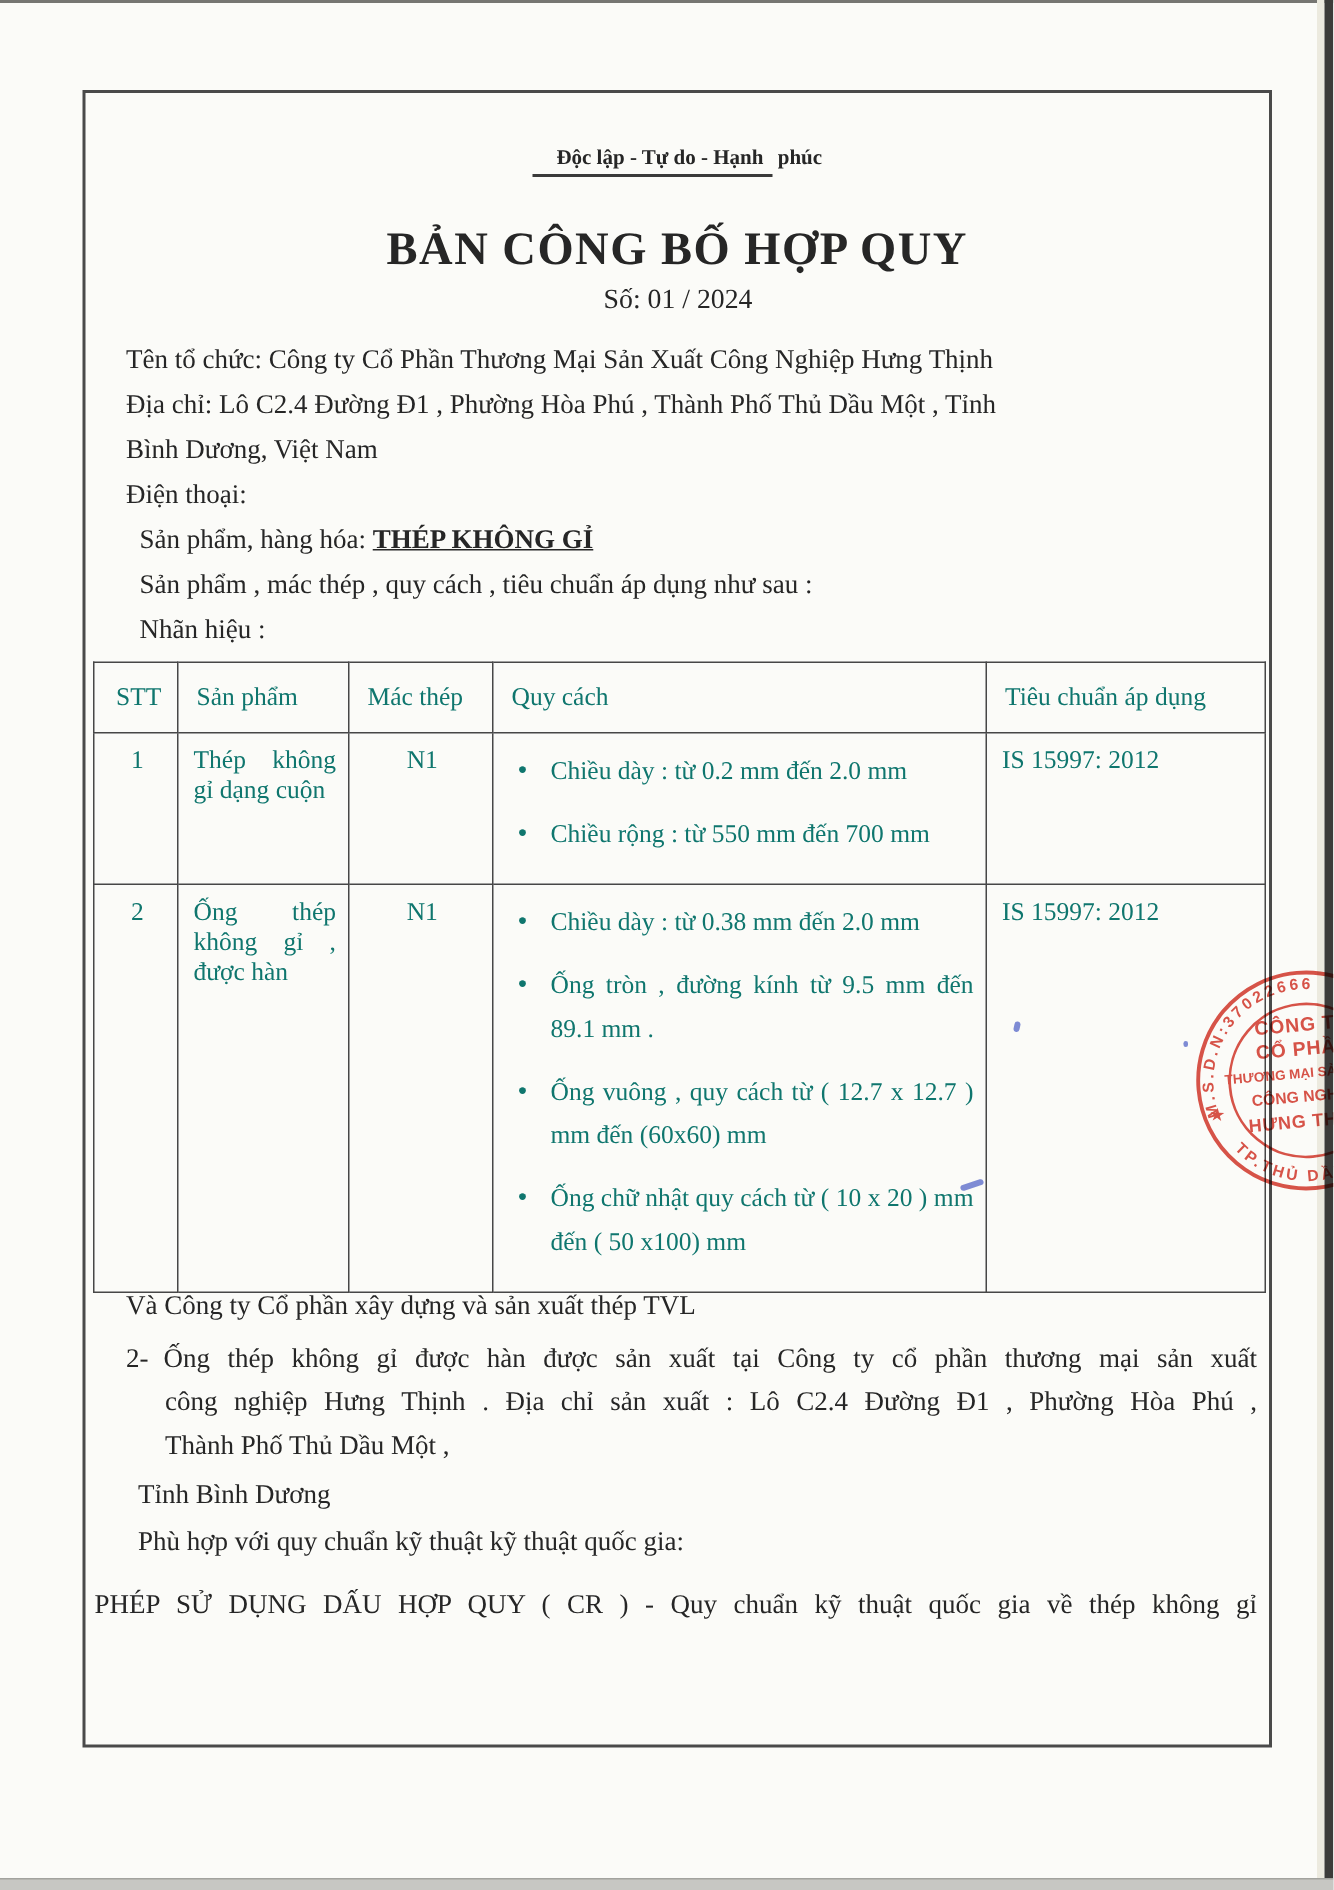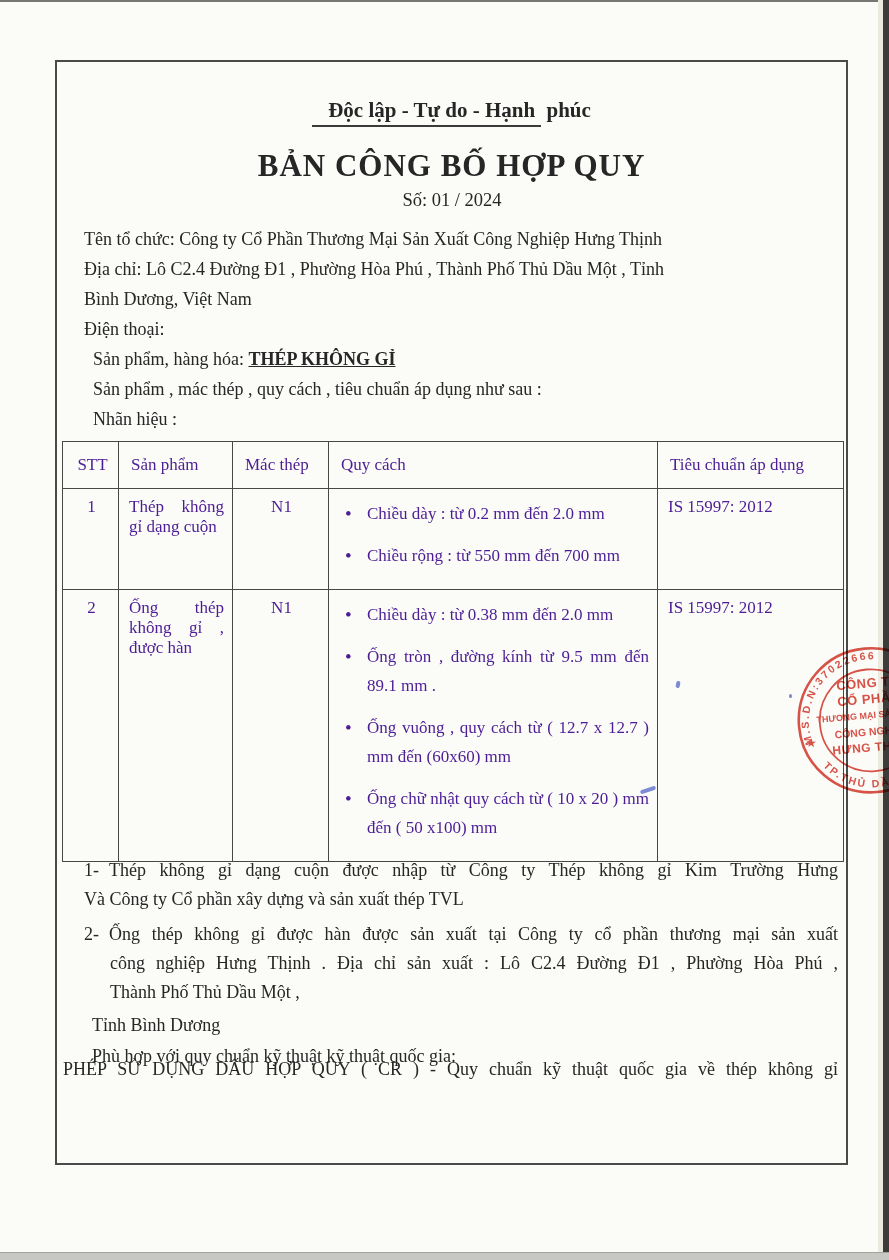--- a/index.html
+++ b/index.html
@@ -12,32 +12,32 @@
   
   .edge-top{position:absolute;top:0;left:0;width:100%;height:2px;background:#4a4a46;opacity:.75;}
   .edge-right{position:absolute;top:0;right:0;width:6px;height:100%;background:#3c3c3a;}
   .edge-right-light{position:absolute;top:0;right:6px;width:5px;height:100%;background:#ecead e0;background:#eceadf;}
   .edge-bottom{position:absolute;left:0;bottom:0;width:100%;height:7px;background:#c7c7c3;border-top:1px solid #a3a39e;}
   .border-box{position:absolute;left:55px;top:60px;width:793px;height:1105px;border:2px solid #4a4a4a;box-sizing:border-box;}
 
   .nat-line1{position:absolute;left:55px;top:70px;width:793px;text-align:center;
     font-size:19px;font-weight:bold;letter-spacing:.5px;}
   .nat-line2{position:absolute;left:55px;top:98px;width:793px;text-align:center;
-    font-size:21px;font-weight:bold;}
+    font-size:14px;font-weight:bold;}
   .nat-line2 .ul{border-bottom:2px solid #3a3a3a;padding:0 6px 3px 16px;}
   .doc-title{position:absolute;left:55px;top:148px;width:793px;text-align:center;
     font-size:31px;font-weight:bold;letter-spacing:1px;}
   .doc-number{position:absolute;left:55px;top:190px;width:794px;text-align:center;font-size:18.5px;}
 
   .org-block{position:absolute;left:84px;top:224px;width:745px;font-size:18px;line-height:30px;}
   .product-block{position:absolute;left:93px;top:344px;width:736px;font-size:18px;line-height:30px;}
   .bold{font-weight:bold;text-decoration:underline;}
 
   table.spec{position:absolute;left:62px;top:441px;width:781px;border-collapse:collapse;
-    table-layout:fixed;font-size:17px;color:#4c1d95;}
+    table-layout:fixed;font-size:17px;color:#0f766e;}
   table.spec td{border:1.5px solid #474747;vertical-align:top;padding:8px 8px 6px 10px;}
   table.spec thead td{vertical-align:middle;height:38px;padding:4px 8px 4px 12px;}
   td.c{text-align:center;}
   td.jus{text-align:justify;padding-left:12px;padding-right:14px;}
   tr.row1{height:100px;} tr.row2{height:232px;}
   td.qc{padding-left:16px;padding-right:10px;}
   ul.bullets{list-style:none;margin:2px 0 0 0;padding:0;}
   ul.bullets li{position:relative;padding-left:28px;margin-bottom:13px;text-align:justify;line-height:29px;}
   ul.bullets li::before{content:"\2022";position:absolute;left:6px;top:0;font-size:19px;}
   td.std{padding-left:12px;}
@@ -145,21 +145,20 @@
             <li>Ống vuông , quy cách từ ( 12.7 x 12.7 ) mm đến (60x60) mm</li>
             <li>Ống chữ nhật quy cách từ ( 10 x 20 ) mm đến ( 50 x100) mm</li>
           </ul>
         </td>
         <td class="std">IS 15997: 2012</td>
       </tr>
     </tbody>
   </table>
 
   <div class="notes">
-    <div class="note-first"><span class="note-num">1-</span><span>Thép không gỉ dạng cuộn được nhập từ Công ty Thép không gỉ Kim Trường Hưng</span></div>
     <div>Và Công ty Cổ phần xây dựng và sản xuất thép TVL</div>
 
     <div class="note2 note-first"><span class="note-num">2-</span><span>Ống thép không gỉ được hàn được sản xuất tại Công ty cổ phần thương mại sản xuất</span></div>
     <div class="note-cont fill">công nghiệp Hưng Thịnh . Địa chỉ sản xuất : Lô C2.4 Đường Đ1 , Phường Hòa Phú ,</div>
     <div class="note-cont">Thành Phố Thủ Dầu Một ,</div>
 
     <div class="province">Tỉnh Bình Dương</div>
     <div class="conformity">Phù hợp với quy chuẩn kỹ thuật kỹ thuật quốc gia:</div>
   </div>
 

